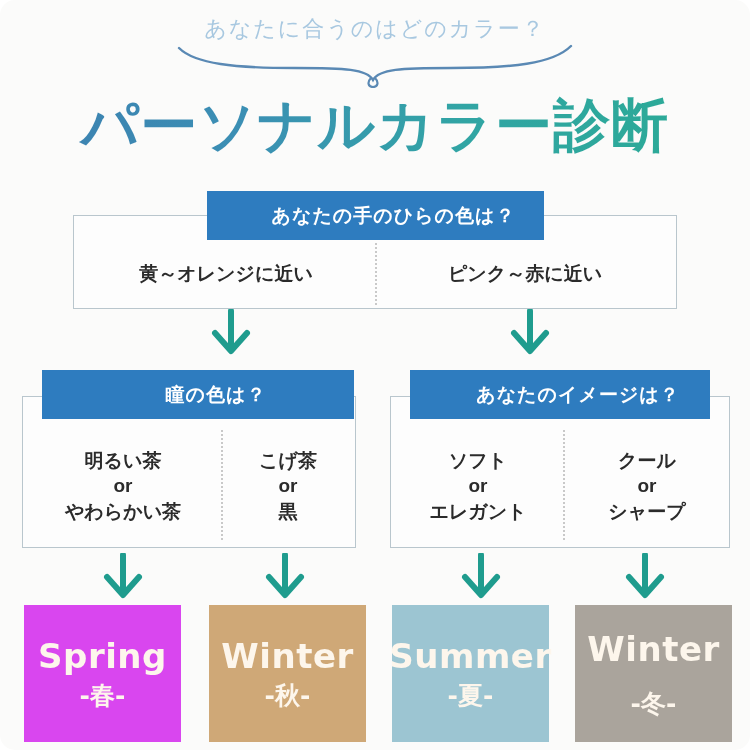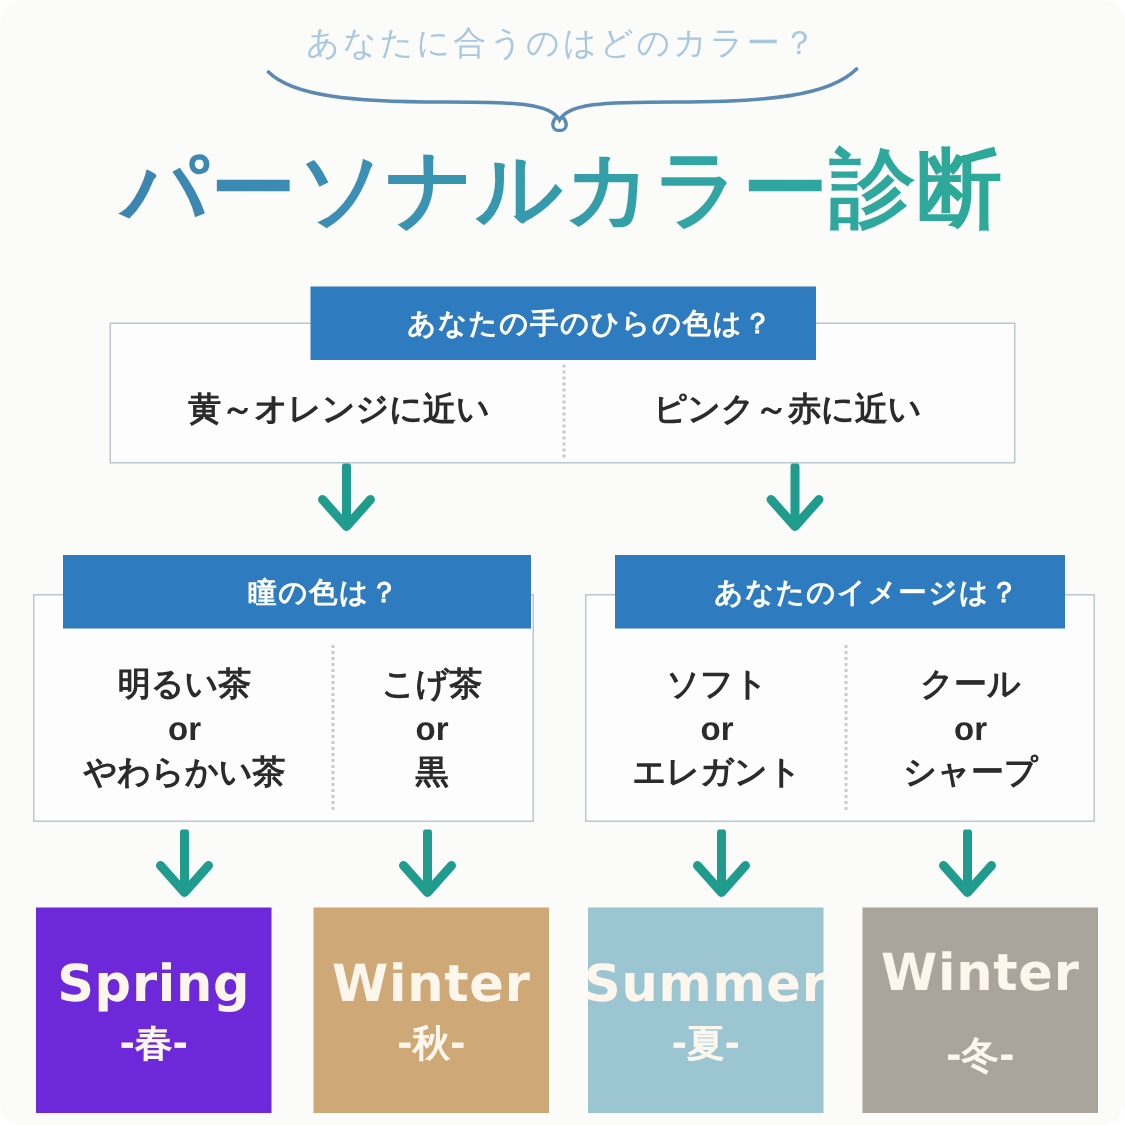--- a/index.html
+++ b/index.html
@@ -80,21 +80,21 @@
     padding-left: 36px;
   }
   .qoption {
     position: absolute;
     box-sizing: border-box;
     display: flex;
     flex-direction: column;
     align-items: center;
     justify-content: center;
     font-family: "DejaVu Sans", sans-serif;
-    font-size: 22px;
+    font-size: 19px;
     font-weight: bold;
     color: #2b2b2b;
     line-height: 1.32;
     text-align: center;
     white-space: nowrap;
   }
   .qoption .or-line {
     font-family: "Liberation Sans", sans-serif;
     font-weight: bold;
   }
@@ -207,21 +207,21 @@
   <svg class="arrow" style="left:265px; top:553px;" viewBox="0 0 40 48">
     <path d="M20 2 L20 40 M4 24 L20 42 L36 24" stroke="#1f9c8e" stroke-width="6" fill="none" stroke-linecap="round" stroke-linejoin="round"></path>
   </svg>
   <svg class="arrow" style="left:461px; top:553px;" viewBox="0 0 40 48">
     <path d="M20 2 L20 40 M4 24 L20 42 L36 24" stroke="#1f9c8e" stroke-width="6" fill="none" stroke-linecap="round" stroke-linejoin="round"></path>
   </svg>
   <svg class="arrow" style="left:625px; top:553px;" viewBox="0 0 40 48">
     <path d="M20 2 L20 40 M4 24 L20 42 L36 24" stroke="#1f9c8e" stroke-width="6" fill="none" stroke-linecap="round" stroke-linejoin="round"></path>
   </svg>
 
-  <div class="result-card" style="left:24px; top:605px; width:157px; height:137px; background:#6d28d9;">
+  <div class="result-card" style="left:24px; top:605px; width:157px; height:137px; background:#d946ef;">
     <span class="result-en">Spring</span>
     <span class="result-jp">-春-</span>
   </div>
   <div class="result-card" style="left:209px; top:605px; width:157px; height:137px; background:#cfa877;">
     <span class="result-en">Winter</span>
     <span class="result-jp">-秋-</span>
   </div>
   <div class="result-card" style="left:392px; top:605px; width:157px; height:137px; background:#9cc5d2;">
     <span class="result-en">Summer</span>
     <span class="result-jp">-夏-</span>

